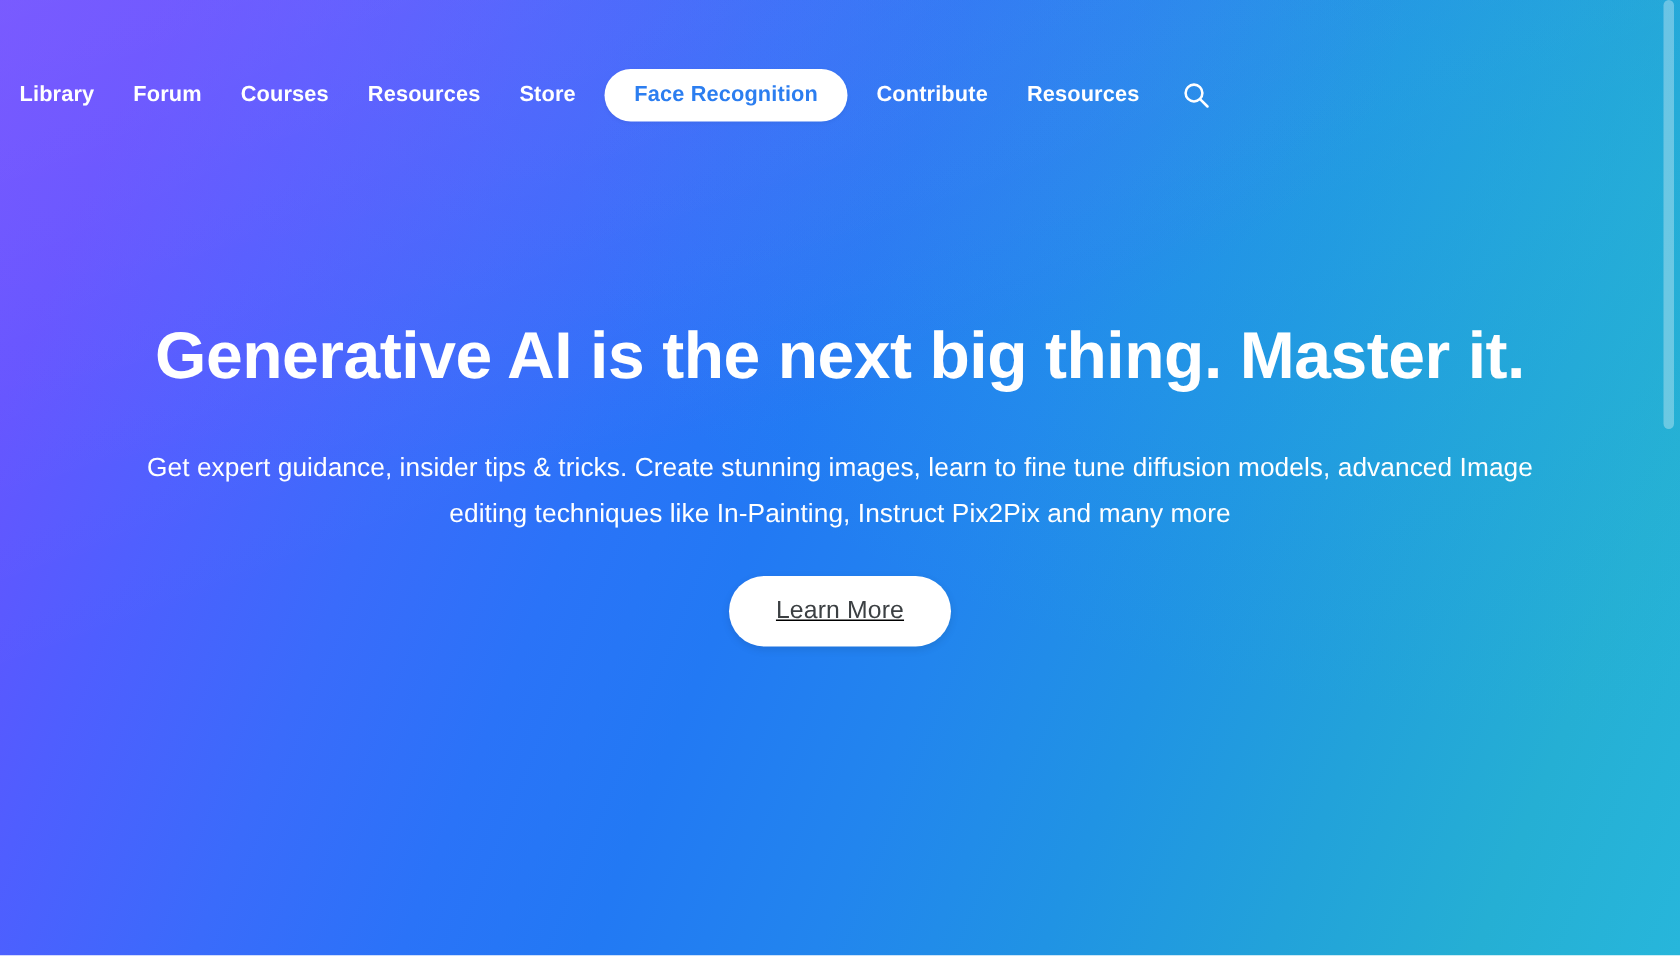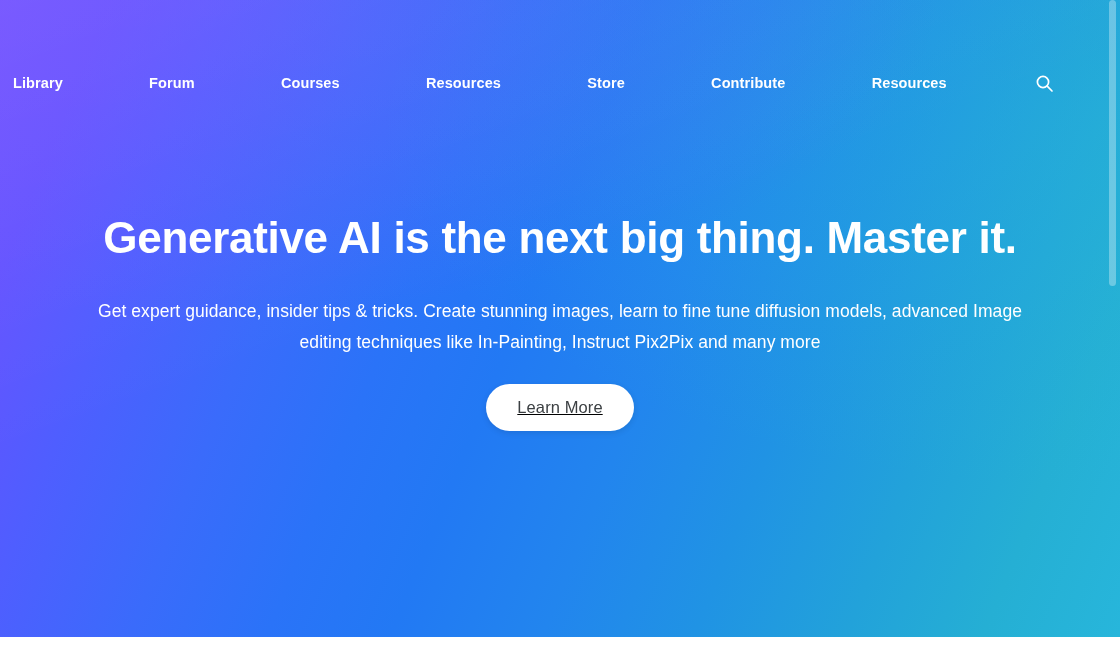--- a/index.html
+++ b/index.html
@@ -62,26 +62,26 @@
     position: absolute;
     left: 0;
     top: 0;
     width: 1120px;
     height: 162px;
     z-index: 4;
   }
   .nav-inner {
     position: absolute;
     left: 0;
-    top: 68px;
+    top: 46px;
     width: 1060px;
     display: flex;
     align-items: center;
-    justify-content: space-between;
-    gap: 13px;
+    justify-content: flex-start;
+    gap: 0;
   }
   .nav-link {
     color: #ffffff;
     font-size: 14.5px;
     font-weight: 600;
     letter-spacing: 0.1px;
     line-height: 1;
     text-decoration: none;
     padding: 6px 13px;
     white-space: nowrap;
@@ -213,20 +213,21 @@
         <a class="nav-link" href="#">Library</a>
 
         <a class="nav-link" href="#">Forum</a>
 
         <a class="nav-link" href="#">Courses</a>
 
         <a class="nav-link" href="#">Resources</a>
 
         <a class="nav-link" href="#">Store</a>
 
+        <a class="nav-link is-active" href="#">Face Recognition</a>
 
         <a class="nav-link" href="#">Contribute</a>
 
         <a class="nav-link" href="#">Resources</a>
 
         <span class="nav-search">
           <svg width="19" height="19" viewBox="0 0 19 19" fill="none" aria-hidden="true">
             <circle cx="8" cy="8" r="5.6" stroke="#ffffff" stroke-width="1.7" fill="none"></circle>
             <line x1="12.2" y1="12.2" x2="17" y2="17" stroke="#ffffff" stroke-width="1.7" stroke-linecap="round"></line>
           </svg>

